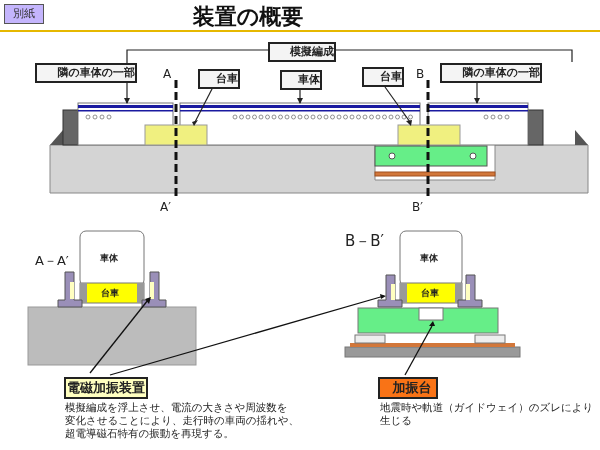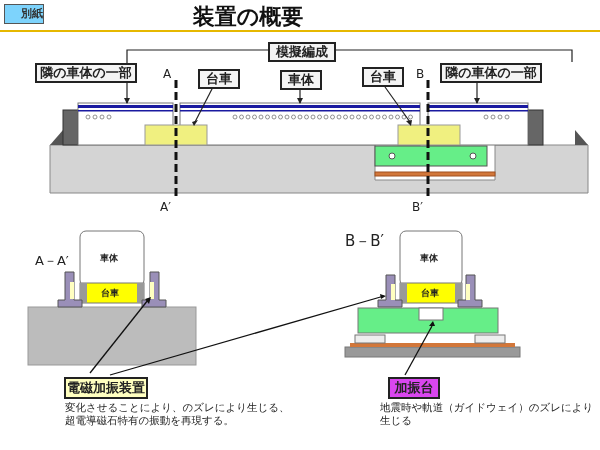--- a/index.html
+++ b/index.html
@@ -1,23 +1,23 @@
 <!DOCTYPE html>
 <html><head>
 <meta charset="utf-8">
 <style>
   html, body { margin:0; padding:0; background:#fff; }
   body { width:600px; height:450px; position:relative; overflow:hidden;
          font-family:"DejaVu Sans", sans-serif; color:#222; }
   .tag { position:absolute; left:4px; top:4px; width:38px; height:18px; border:1px solid #555;
-         background:#7dd3fc; font-size:11px; text-align:right; line-height:18px; font-weight:bold; color:#333; }
+         background:#c4b5fd; font-size:11px; text-align:center; line-height:18px; font-weight:normal; color:#333; }
   .title { position:absolute; left:0; width:496px; top:2px; text-align:center; font-size:22px; font-weight:bold; color:#111; }
   .rule { position:absolute; left:0; top:30px; width:600px; height:2px; background:#e6b800; }
-  .lbl { position:absolute; border:2px solid #222; background:#f4f4f4; font-size:13px; font-weight:bold;
-         text-align:center; color:#222; white-space:nowrap; }
+  .lbl { position:absolute; border:2px solid #222; background:#f4f4f4; font-size:11px; font-weight:bold;
+         text-align:right; color:#222; white-space:nowrap; }
   .mark { position:absolute; font-size:12px; color:#222; }
   .callout { position:absolute; border:2px solid #222; font-size:13px; font-weight:bold; text-align:center; }
   .desc { position:absolute; font-size:10.5px; line-height:13px; color:#222; }
   .desc span { display:block; }
   svg { position:absolute; left:0; top:0; }
 </style>
 </head>
 <body>
 
 <div class="tag">別紙</div>
@@ -157,21 +157,22 @@
 
 <div class="mark" style="left:35px;top:232px;font-size:13px;margin-top:20px;">A－A′</div>
 <div class="mark" style="left:100px;top:252px;font-size:9px;font-weight:bold;">車体</div>
 <div class="mark" style="left:101px;top:287px;font-size:9px;font-weight:bold;">台車</div>
 <div class="mark" style="left:345px;top:232px;font-size:15px;">B－B′</div>
 <div class="mark" style="left:420px;top:252px;font-size:9px;font-weight:bold;">車体</div>
 <div class="mark" style="left:421px;top:287px;font-size:9px;font-weight:bold;">台車</div>
 
 <div class="callout" style="left:64px;top:377px;width:80px;height:18px;line-height:18px;background:#ffffc0;">電磁加振装置</div>
 <div class="desc" style="left:57px;top:401px;">
-  <span style="padding-left:8px;">変化させることにより、のズレにより生じる、</span>
+  <span style="padding-left:8px;">模擬編成を浮上させ、電流の大きさや周波数を</span>
+  <span style="padding-left:8px;">変化させることにより、走行時の車両の揺れや、</span>
   <span style="padding-left:8px;">超電導磁石特有の振動を再現する。</span>
 </div>
 
-<div class="callout" style="left:388px;top:377px;width:48px;height:18px;line-height:18px;background:#d946ef;">加振台</div>
+<div class="callout" style="left:378px;top:377px;width:48px;height:18px;line-height:18px;background:#f97316;padding-left:8px;">加振台</div>
 <div class="desc" style="left:372px;top:401px;">
   <span style="padding-left:8px;">地震時や軌道（ガイドウェイ）のズレにより生じる</span>
 
 </div>
 
 </body></html>

